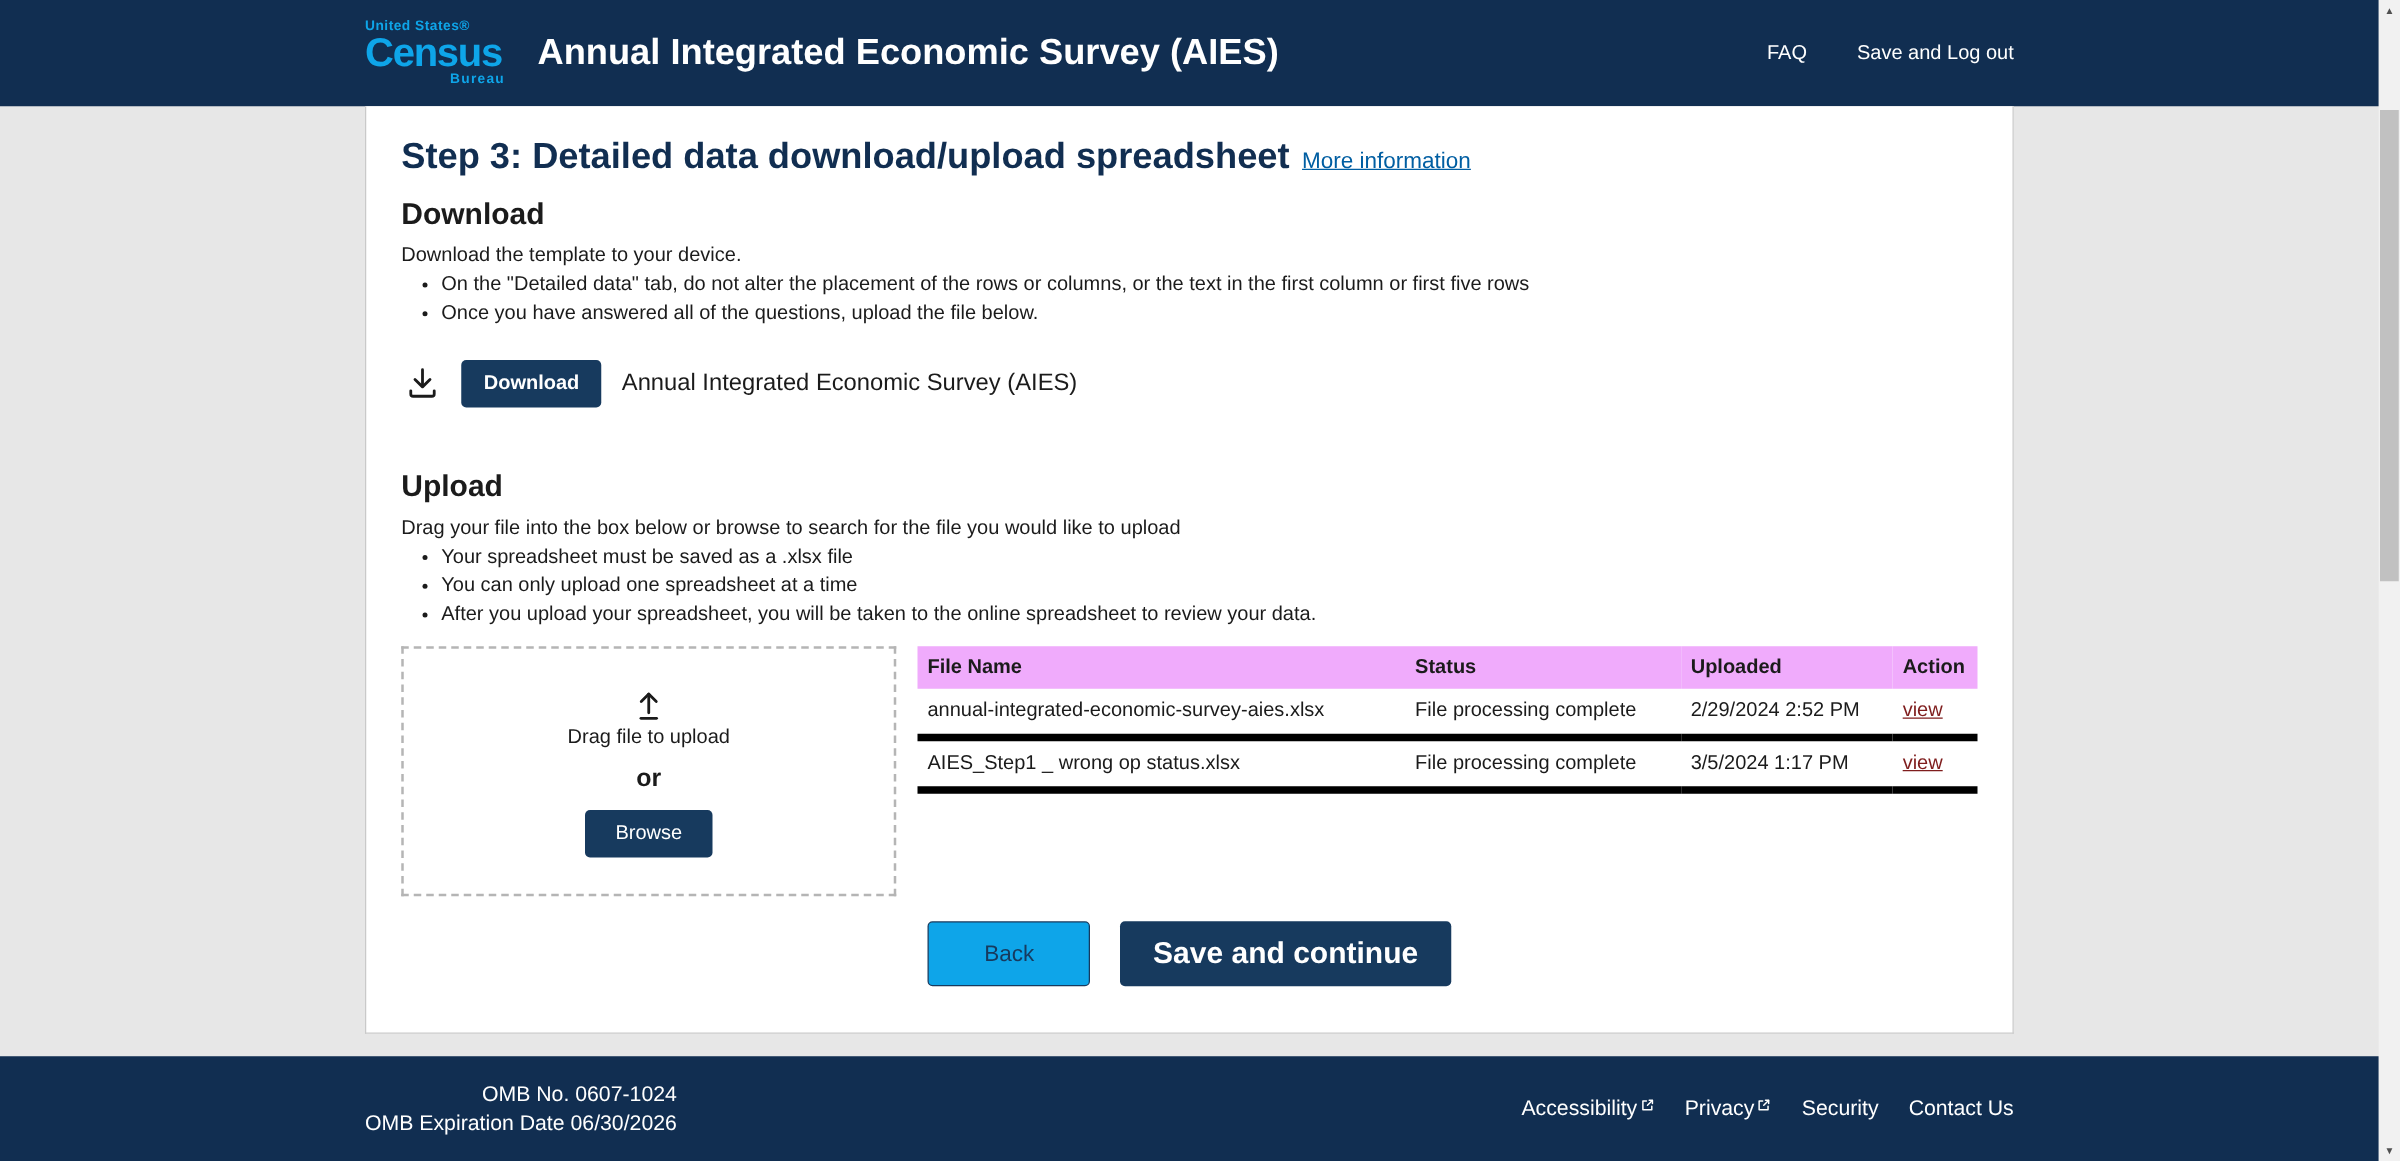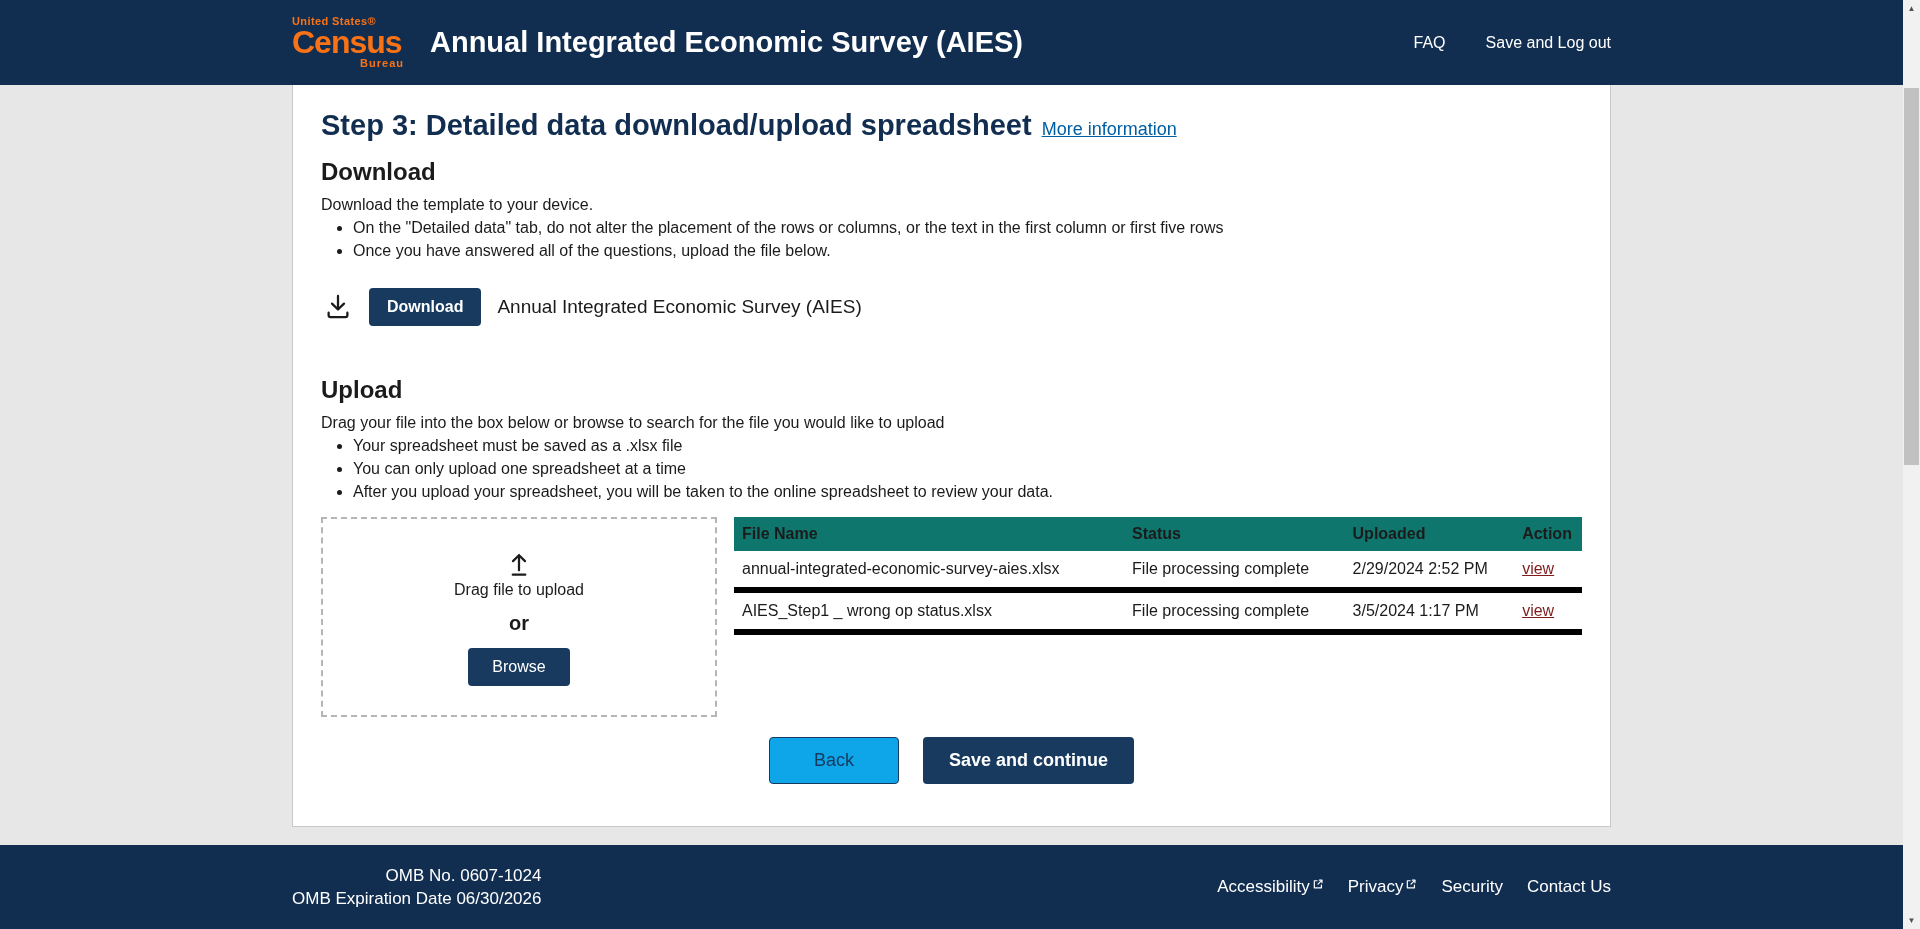--- a/index.html
+++ b/index.html
@@ -11,21 +11,21 @@
     font-family: "Liberation Sans", sans-serif;
     color: #1b1b1b;
     position: relative;
   }
   .viewport { width: 1903px; height: 929px; }
   .container { width: 1319px; margin: 0 auto; }
 
   
   .app-header { height: 85px; background: #112e51; }
   .header-inner { display: flex; align-items: center; height: 100%; gap: 26px; }
-  .logo { color: #f97316; line-height: 1; min-width: 112px; }
+  .logo { color: #0ea5e9; line-height: 1; min-width: 112px; }
   .logo-top { font-size: 11px; font-weight: 700; letter-spacing: .4px; }
   .logo-main { font-size: 32px; font-weight: 700; letter-spacing: -1px; line-height: .95; }
   .logo-bottom { font-size: 11px; font-weight: 700; text-align: right; margin-top: 1px; letter-spacing: 1px; }
   .app-title { color: #fff; font-size: 29px; font-weight: 700; }
   .header-nav { margin-left: auto; display: flex; align-items: center; gap: 40px; }
   .header-link { color: #fff; font-size: 16px; cursor: pointer; }
 
   
   .card {
     width: 1319px; height: 742px;
@@ -61,31 +61,31 @@
   }
   .up-icon { width: 30px; height: 30px; }
   .dz-label { font-size: 16px; margin-top: 2px; }
   .dz-or { font-size: 20px; font-weight: 700; margin: 13px 0; }
   .browse-btn { padding: 10px 24px; font-weight: 400; }
 
   .table-wrap { flex: 1; }
   table.uploads { width: 100%; border-collapse: collapse; font-size: 16px; table-layout: fixed; }
   table.uploads col.c-file { width: 46%; } table.uploads col.c-status { width: 26%; }
   table.uploads col.c-uploaded { width: 20%; } table.uploads col.c-action { width: 8%; }
-  table.uploads thead th { background: #0f766e; text-align: left; font-weight: 700; padding: 8px 8px; }
+  table.uploads thead th { background: #f0abfc; text-align: left; font-weight: 700; padding: 8px 8px; }
   table.uploads tbody td { padding: 9px 8px; border-bottom: 6px solid #000000; overflow: hidden; white-space: nowrap; }
   .view-link { color: #7f1d1d; text-decoration: underline; cursor: pointer; }
 
   .actions-row { display: flex; justify-content: center; gap: 24px; margin-top: 20px; }
   .back-btn {
     background: #0ea5e9; color: #173a5e; border: 1px solid #173a5e; border-radius: 4px;
     font-family: "Liberation Sans", sans-serif;
     font-size: 18px; padding: 12px 44px; cursor: pointer;
   }
-  .save-btn { font-size: 18px; padding: 12px 26px; }
+  .save-btn { font-size: 24px; padding: 12px 26px; }
 
   
   .app-footer { height: 84px; background: #112e51; }
   .footer-inner { display: flex; justify-content: space-between; align-items: center; height: 100%; color: #fff; }
   .omb div { font-size: 17px; line-height: 23px; text-align: right; }
   .footer-links { display: flex; align-items: center; gap: 24px; font-size: 17px; }
   .footer-link { color: #fff; cursor: pointer; display: inline-flex; align-items: flex-start; gap: 2px; }
   .ext-icon { width: 12px; height: 12px; margin-top: 1px; }
 
   

